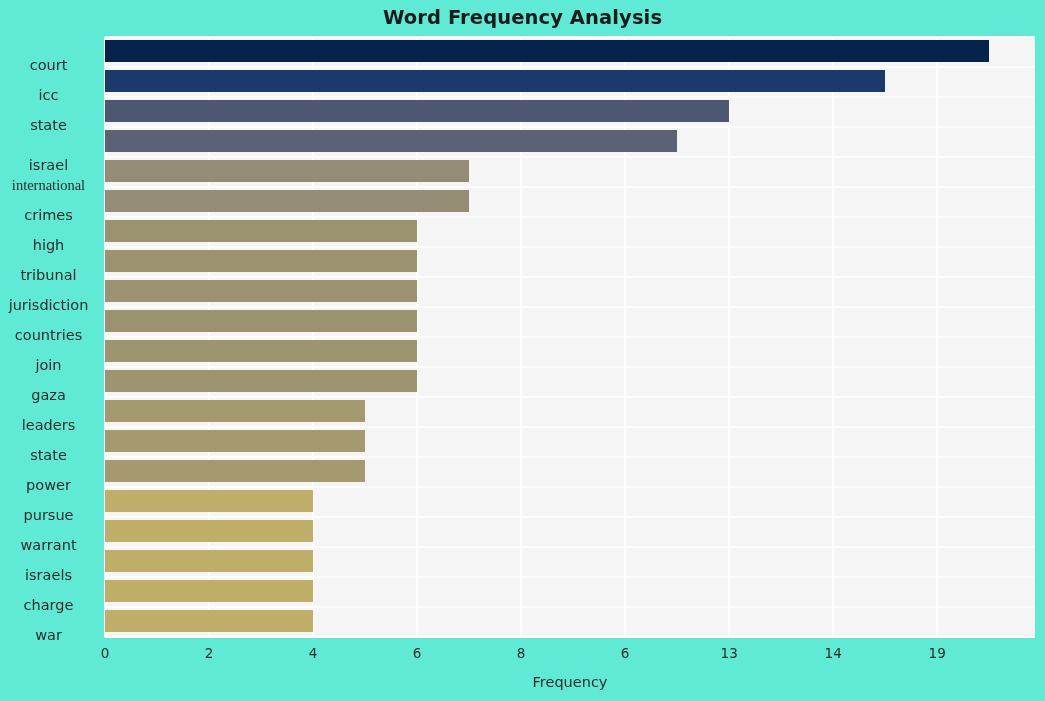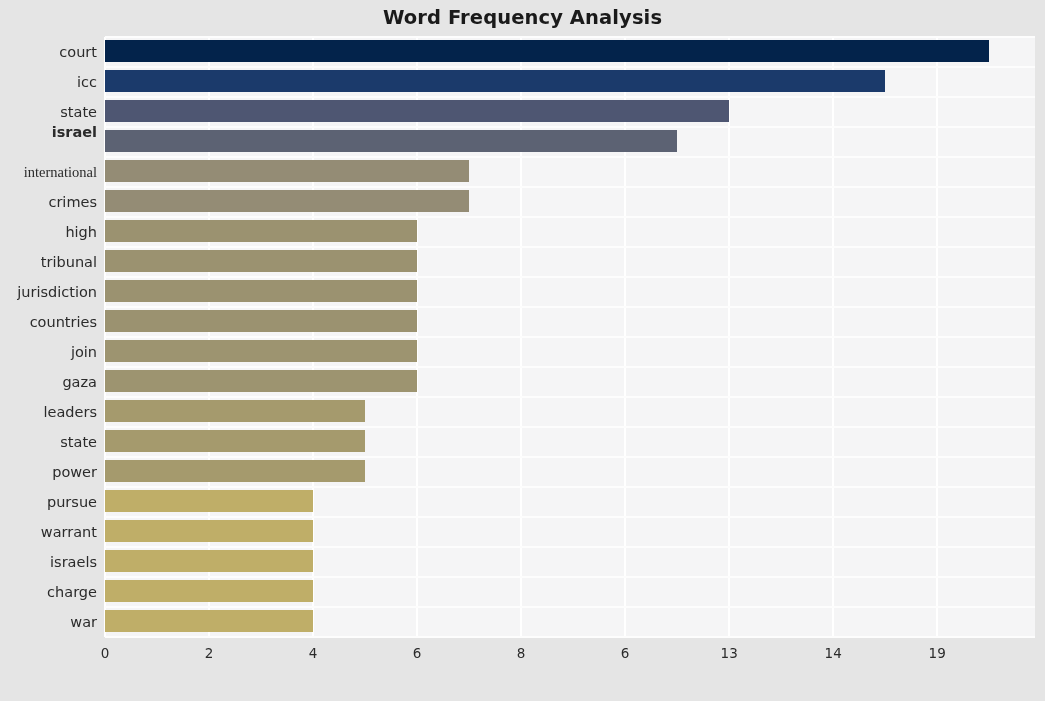--- a/index.html
+++ b/index.html
@@ -11,21 +11,21 @@
     width: 1045px;
     height: 701px;
     font-family: "DejaVu Sans", "Liberation Sans", sans-serif;
     overflow: hidden;
   }
 
   #chart-root {
     position: relative;
     width: 1045px;
     height: 701px;
-    background: #e5e5e5;
+    background: #5eead4;
   }
 
   
   #chart-title {
     position: absolute;
     left: 0;
     top: 6px;
     width: 1045px;
     text-align: center;
     font-size: 19.5px;
@@ -76,25 +76,26 @@
     position: absolute;
     left: 0;
     top: 37px;
     width: 97px;
     height: 600px;
   }
   #ylabels .ytick {
     position: absolute;
     right: 0;
     width: 97px;
-    text-align: right;
+    text-align: center;
     font-size: 14.5px;
     color: #2b2b2b;
     line-height: 1;
     font-family: "DejaVu Sans", "Liberation Sans", sans-serif;
+    margin-top: 13px;
   }
 
   
   #xticks {
     position: absolute;
     left: 0;
     top: 645px;
     width: 1045px;
     height: 22px;
   }
@@ -221,21 +222,21 @@
         <div class="bar-row" style="top: 570px; width: 930px;">
           <div class="bar" title="war: 4" style="width: 208.054px; background: rgb(191, 174, 104);"></div>
         </div>
       </div>
   </div>
 
   <div id="ylabels">
       <div class="ytick" style="top: 8px;">court</div>
       <div class="ytick" style="top: 38px;">icc</div>
       <div class="ytick" style="top: 68px;">state</div>
-      <div class="ytick" style="top: 88px; font-weight: bold;">israel</div>
+      <div class="ytick" style="top: 108px;">israel</div>
       <div class="ytick" style="top: 128px; font-family: Liberation Serif, serif;">international</div>
       <div class="ytick" style="top: 158px;">crimes</div>
       <div class="ytick" style="top: 188px;">high</div>
       <div class="ytick" style="top: 218px;">tribunal</div>
       <div class="ytick" style="top: 248px;">jurisdiction</div>
       <div class="ytick" style="top: 278px;">countries</div>
       <div class="ytick" style="top: 308px;">join</div>
       <div class="ytick" style="top: 338px;">gaza</div>
       <div class="ytick" style="top: 368px;">leaders</div>
       <div class="ytick" style="top: 398px;">state</div>
@@ -252,14 +253,15 @@
       <div class="xtick" style="left: 209.027px;">2</div>
       <div class="xtick" style="left: 313.054px;">4</div>
       <div class="xtick" style="left: 417.081px;">6</div>
       <div class="xtick" style="left: 521.107px;">8</div>
       <div class="xtick" style="left: 625.134px;">6</div>
       <div class="xtick" style="left: 729.161px;">13</div>
       <div class="xtick" style="left: 833.188px;">14</div>
       <div class="xtick" style="left: 937.215px;">19</div>
     </div>
 
+  <div id="xaxis-label">Frequency</div>
 
 </div>
 
 </body></html>

